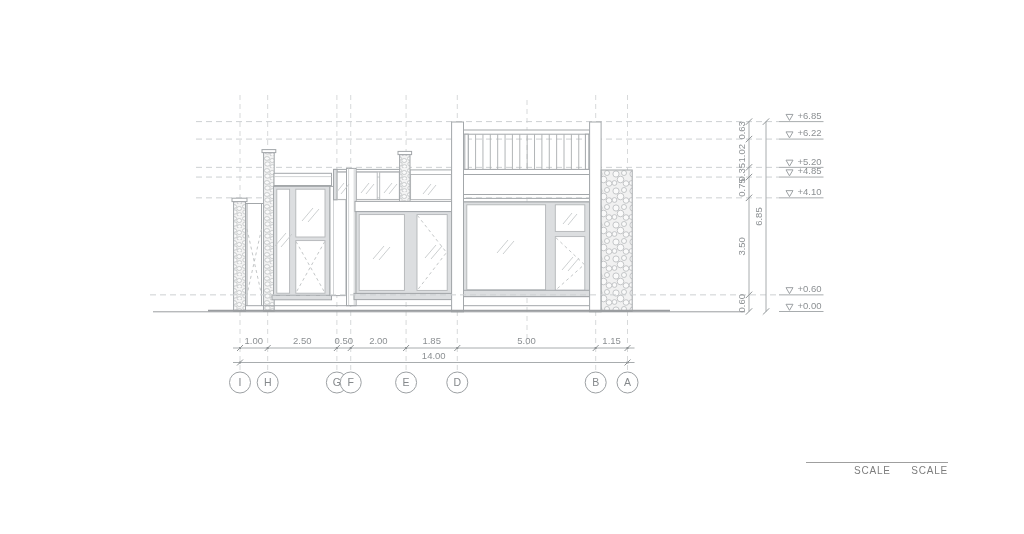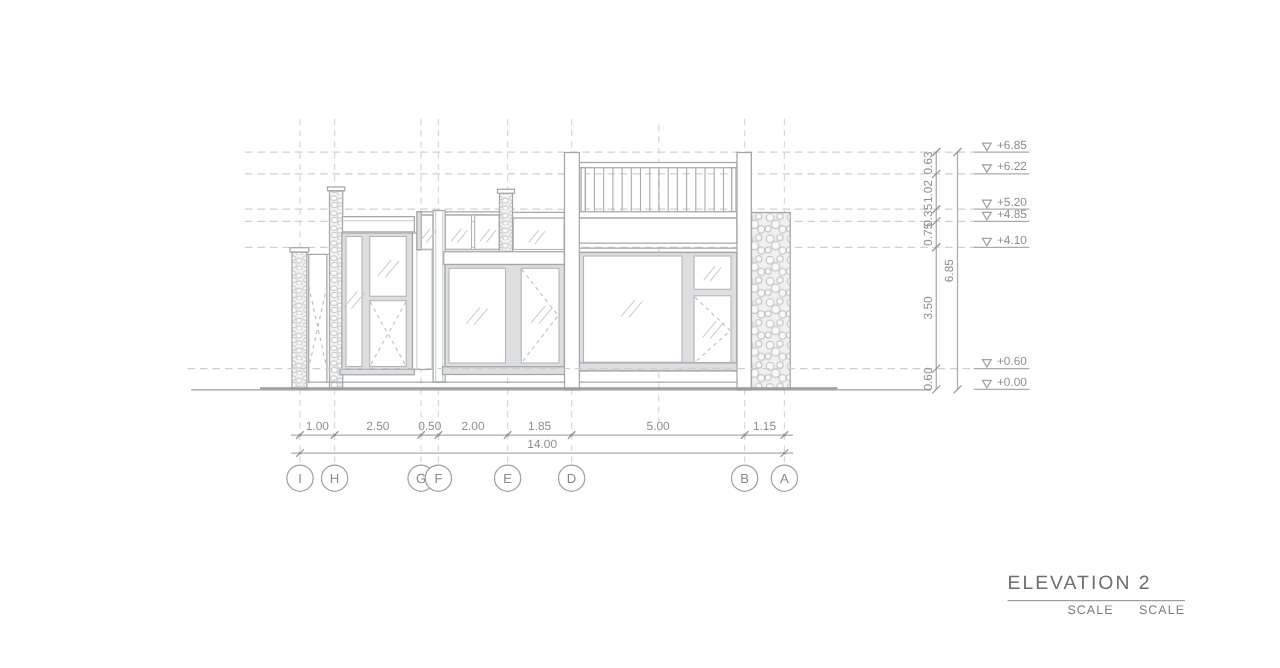--- a/index.html
+++ b/index.html
@@ -333,19 +333,18 @@
         <text x="595.688" y="386.2" class="blabel" text-anchor="middle">B</text>
       </g>
       <g>
         <circle cx="627.52" cy="382.5" r="10.5" class="mk"></circle>
         <text x="627.52" y="386.2" class="blabel" text-anchor="middle">A</text>
       </g>
     </g>
 </svg>
 
 <div id="titleblock">
-  <div id="title">ELEVATION 2</div>
   <div id="titlerule"></div>
   <div id="scalerow">
     <span>SCALE</span>
     <span>SCALE</span>
   </div>
 </div>
 
 </body></html>

